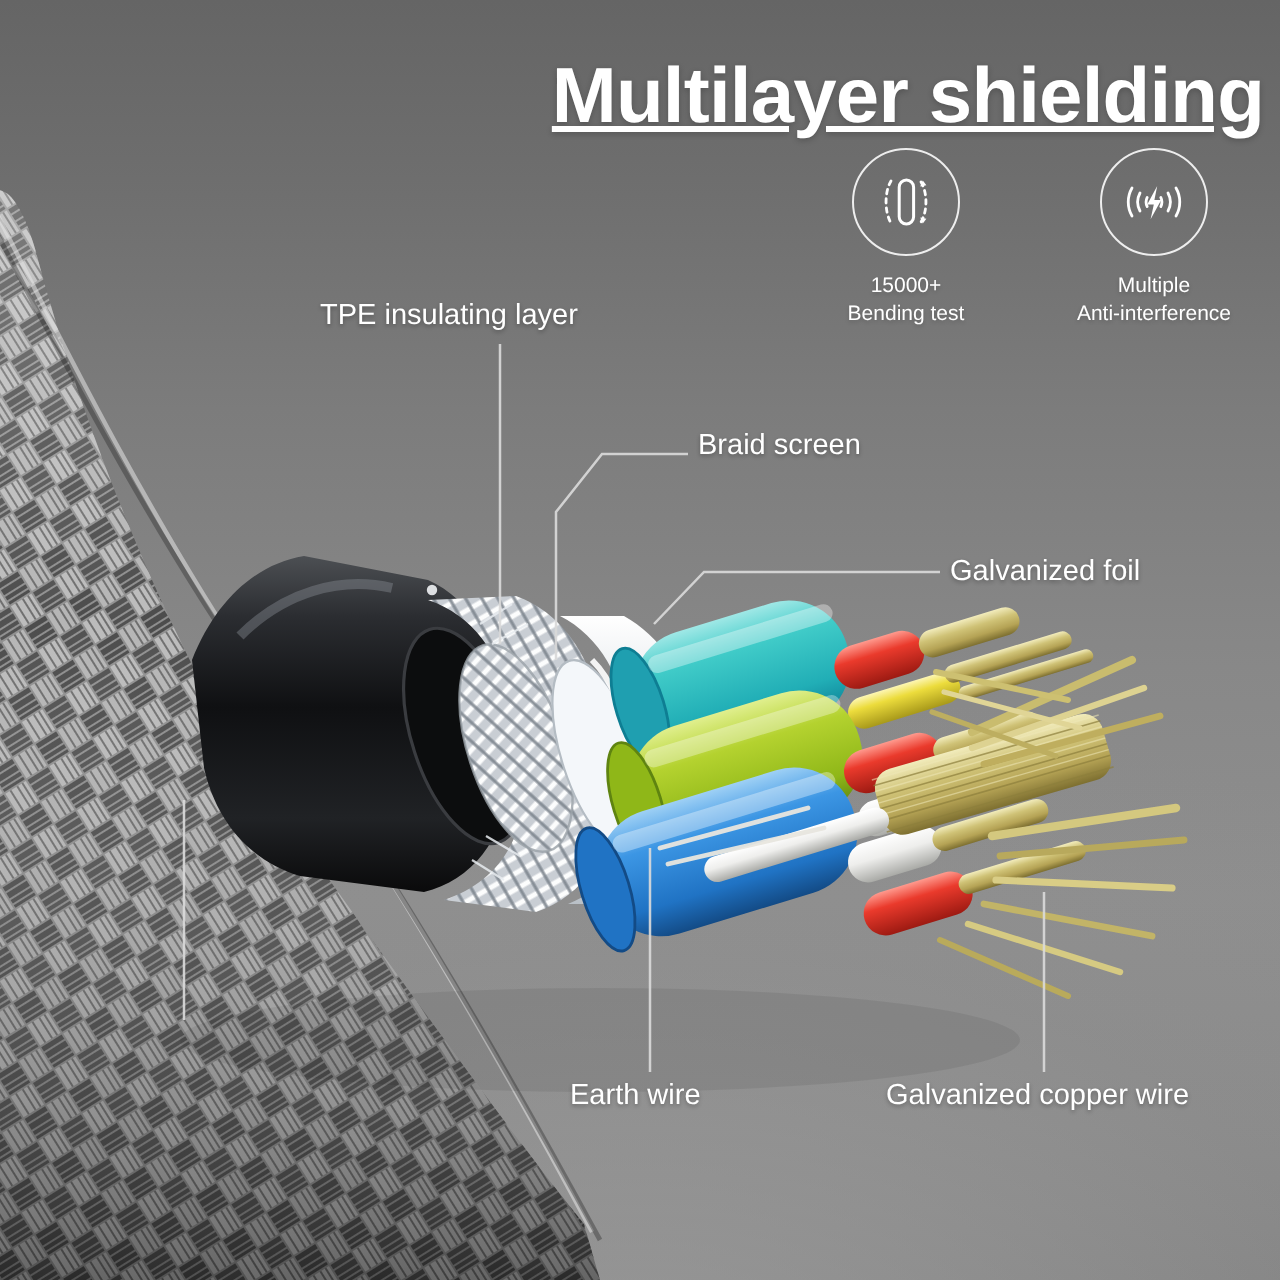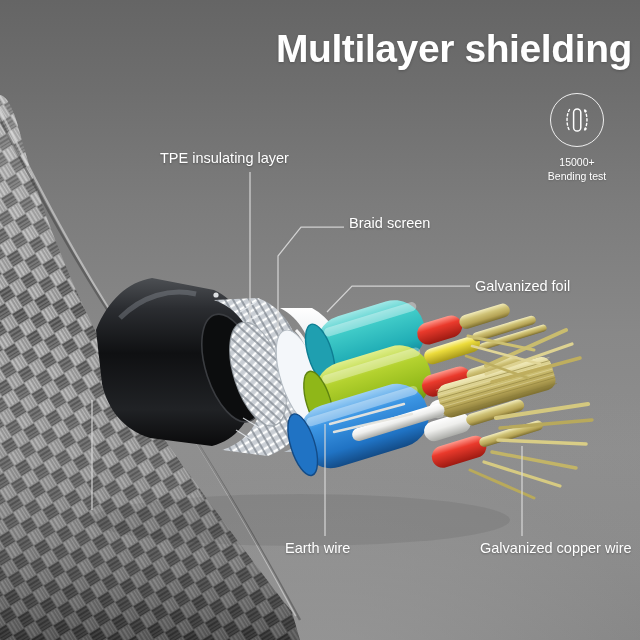--- a/index.html
+++ b/index.html
@@ -18,22 +18,23 @@
 
   
   .title{
     position:absolute;left:0;top:26px;width:632px;
     text-align:right;
     color:#ffffff;
     font-size:39px;line-height:46px;
     font-weight:bold;
     letter-spacing:-0.4px;
     text-shadow:0 1px 3px rgba(0,0,0,.22);
-  }
-  .badges{position:absolute;right:22px;top:93px;display:flex;gap:42px;}
+    text-decoration:underline;
+  }
+  .badges{position:absolute;right:22px;top:74px;display:flex;gap:42px;}
   .badge{width:82px;text-align:center;}
   .badge-ring{
     width:52px;height:52px;border-radius:50%;
     border:1.6px solid rgba(255,255,255,.88);
     margin:0 auto 9px auto;position:relative;
     display:flex;align-items:center;justify-content:center;
   }
   .badge-cap{
     color:#ffffff;font-size:10.5px;line-height:13.5px;
     text-shadow:0 1px 2px rgba(0,0,0,.18);
@@ -43,21 +44,21 @@
   .lbl{
     position:absolute;color:#ffffff;font-size:14.5px;
     line-height:17px;white-space:nowrap;
     text-shadow:0 1px 2px rgba(0,0,0,.30);
   }
   #lbl-tpe{left:160px;top:150px;}
   #lbl-braid{left:349px;top:215px;}
   #lbl-foil{left:475px;top:278px;}
   #lbl-nylon{left:28px;top:517px;}
   #lbl-earth{left:285px;top:540px;}
-  #lbl-copper{left:443px;top:540px;margin-left:37px;}
+  #lbl-copper{left:443px;top:540px;}
 
   svg.layer{position:absolute;left:0;top:0;width:640px;height:640px;}
   svg.layer.top{pointer-events:none;}
 </style>
 </head>
 <body>
 
 <div id="stage">
 
   <svg class="layer" viewBox="0 0 640 640">
@@ -357,20 +358,35 @@
           <path d="M9.5,6.5 C6.2,12 6.2,22 9.5,27.5" fill="none" stroke="#ffffff" stroke-width="1.4" stroke-dasharray="2.2 2.4" stroke-linecap="round"></path>
           <path d="M24.5,7 C27.8,12.5 27.8,21.5 24.5,27" fill="none" stroke="#ffffff" stroke-width="1.4" stroke-dasharray="2.2 2.4" stroke-linecap="round"></path>
           <path d="M25.4,6.2 L24.1,9.2 L27.2,8.6 Z" fill="#ffffff"></path>
           <path d="M25.4,27.8 L24.1,24.8 L27.2,25.4 Z" fill="#ffffff"></path>
         </svg>
       </div>
       <div class="badge-cap">15000+</div>
       <div class="badge-cap">Bending test</div>
     </div>
 
+    <div class="badge">
+      <div class="badge-ring">
+        <svg width="34" height="34" viewBox="0 0 34 34">
+          <path d="M6,24 A14,14 0 0 1 6,10" fill="none" stroke="#ffffff" stroke-width="1.4" stroke-linecap="round"></path>
+          <path d="M28,10 A14,14 0 0 1 28,24" fill="none" stroke="#ffffff" stroke-width="1.4" stroke-linecap="round"></path>
+          <path d="M10,21.5 A9.5,9.5 0 0 1 10,12.5" fill="none" stroke="#ffffff" stroke-width="1.4" stroke-linecap="round"></path>
+          <path d="M24,12.5 A9.5,9.5 0 0 1 24,21.5" fill="none" stroke="#ffffff" stroke-width="1.4" stroke-linecap="round"></path>
+          <path d="M13.6,19.3 A5.2,5.2 0 0 1 13.6,14.7" fill="none" stroke="#ffffff" stroke-width="1.4" stroke-linecap="round"></path>
+          <path d="M20.4,14.7 A5.2,5.2 0 0 1 20.4,19.3" fill="none" stroke="#ffffff" stroke-width="1.4" stroke-linecap="round"></path>
+          <path d="M18.6,9 L13.6,18.2 L16.9,18.2 L15.3,25.6 L20.6,16 L17.2,16 Z" fill="#ffffff"></path>
+        </svg>
+      </div>
+      <div class="badge-cap">Multiple</div>
+      <div class="badge-cap">Anti-interference</div>
+    </div>
   </div>
 
   <div class="lbl" id="lbl-tpe">TPE insulating layer</div>
   <div class="lbl" id="lbl-braid">Braid screen</div>
   <div class="lbl" id="lbl-foil">Galvanized foil</div>
   <div class="lbl" id="lbl-earth">Earth wire</div>
   <div class="lbl" id="lbl-copper">Galvanized copper wire</div>
 
 </div>
 

